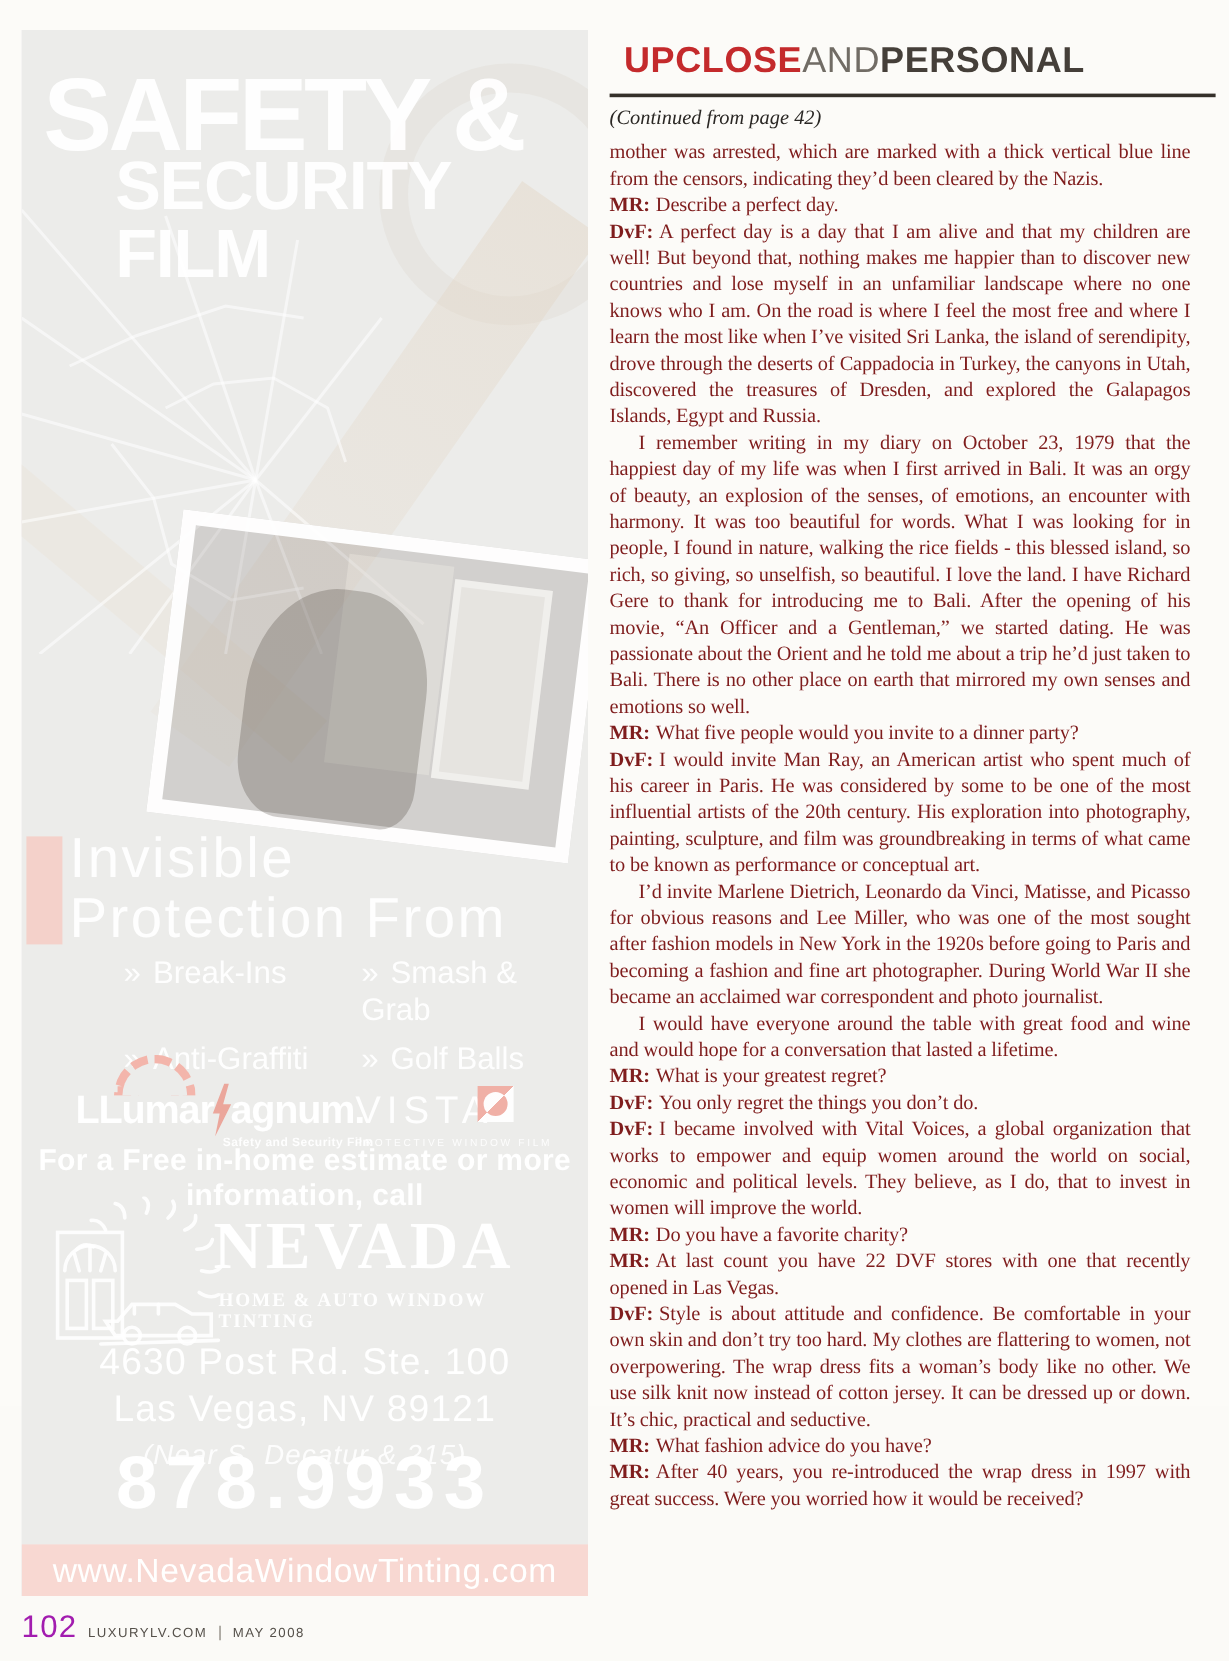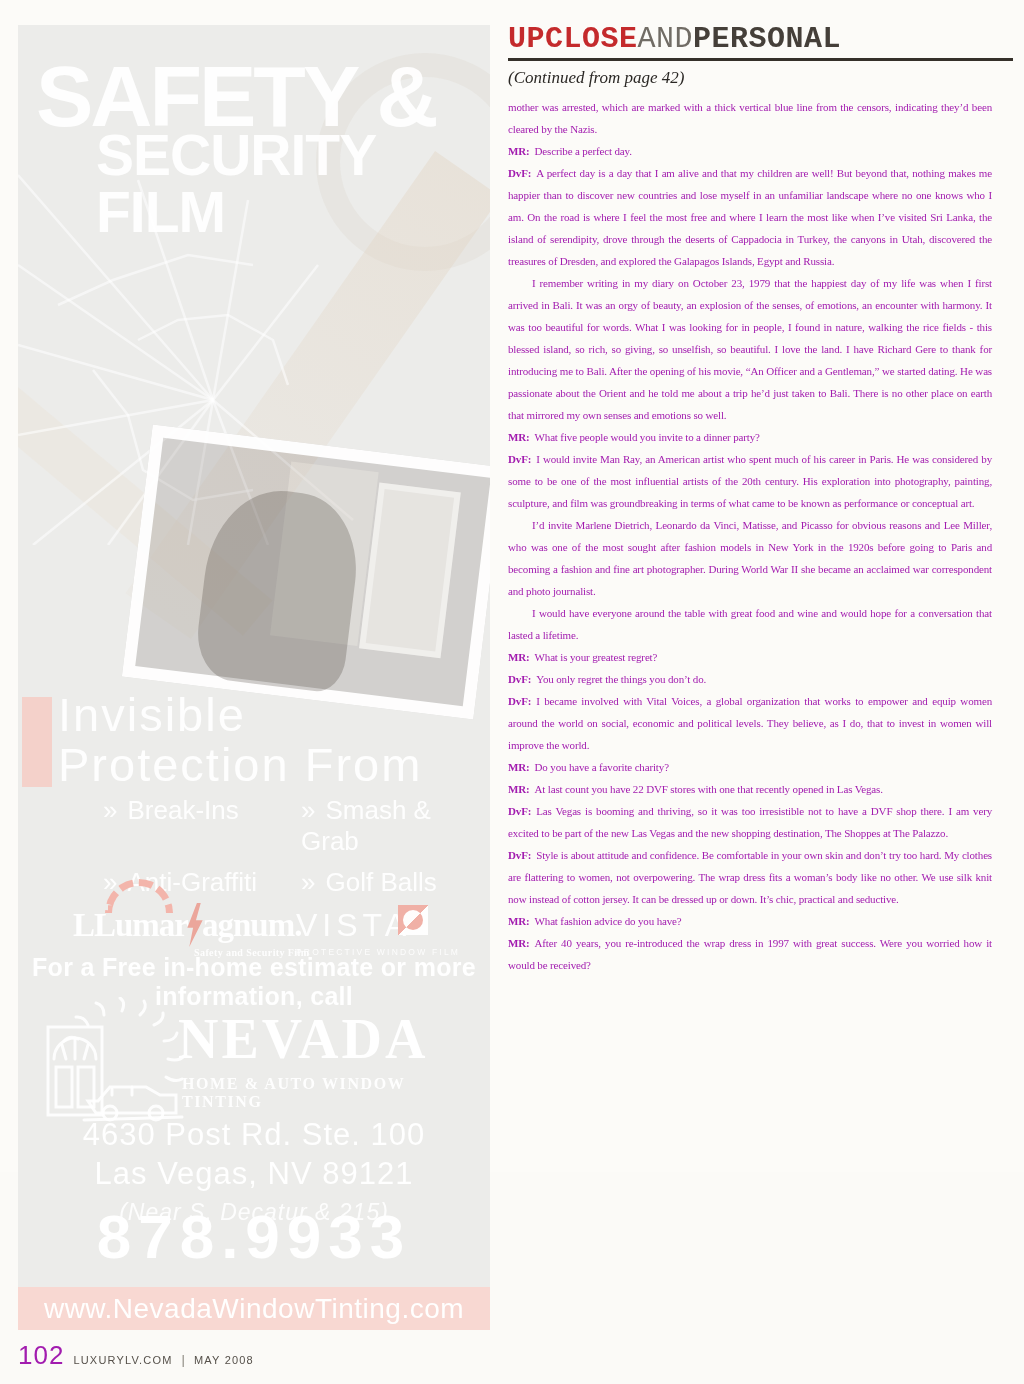--- a/index.html
+++ b/index.html
@@ -16,21 +16,21 @@
   .ad-t2{position:absolute;left:78px;top:102px;font-size:57px;font-weight:800;letter-spacing:-1px;line-height:1;color:rgba(255,255,255,.93);}
   .photo{position:absolute;left:118px;top:420px;width:330px;height:230px;border:12px solid rgba(255,255,255,.96);transform:rotate(7deg);background:rgba(56,42,34,.14);}
   .pane1{position:absolute;right:28px;top:18px;width:70px;height:155px;background:rgba(255,252,246,.45);border:6px solid rgba(255,255,255,.4);}
   .pane2{position:absolute;right:112px;top:8px;width:88px;height:175px;background:rgba(250,244,236,.3);}
   .figure{position:absolute;left:58px;top:38px;width:150px;height:195px;background:rgba(40,30,25,.22);border-radius:48% 42% 18% 26%;}
   .redbar{position:absolute;left:4px;top:672px;width:30px;height:90px;background:#f6cac2;opacity:.8;}
   .hl1{position:absolute;left:40px;top:662px;font-size:47px;font-weight:400;letter-spacing:2px;color:rgba(255,255,255,.93);}
   .hl2{position:absolute;left:40px;top:712px;font-size:47px;font-weight:400;letter-spacing:2px;color:rgba(255,255,255,.93);}
   .bullets{position:absolute;left:85px;top:770px;width:370px;display:grid;grid-template-columns:198px 1fr;row-gap:10px;font-size:26px;color:rgba(255,255,255,.95);}
   .bullet .marker{margin-right:10px;}
-  .llumar{position:absolute;left:55px;top:878px;color:rgba(255,255,255,.96);font-family:Liberation Serif, serif;}
+  .llumar{position:absolute;left:45px;top:878px;color:rgba(255,255,255,.96);}
   .ll-arc{position:absolute;left:32px;top:-24px;width:54px;height:27px;border:7px dashed #f3b5ab;border-bottom:none;border-radius:54px 54px 0 0;}
   .ll-text{display:flex;align-items:center;font-size:33px;font-weight:700;letter-spacing:-1px;}
   .ll-bolt{margin:0 -3px;}
   .ll-tag{position:absolute;right:-8px;bottom:-11px;font-size:10px;font-weight:700;letter-spacing:.4px;color:rgba(255,255,255,.92);white-space:nowrap;}
   .vista{position:absolute;left:278px;top:882px;color:rgba(255,255,255,.94);}
   .vista-name{font-size:32px;font-weight:400;letter-spacing:5px;}
   .vista-tag{display:block;margin-top:3px;font-size:8.5px;letter-spacing:2.2px;color:rgba(255,255,255,.88);}
   .vista-mark{position:absolute;left:380px;top:880px;width:30px;height:30px;background:linear-gradient(135deg,#f0b0a6 50%,rgba(255,255,255,.95) 50%);}
   .vista-mark::after{content:"";position:absolute;left:5px;top:5px;width:20px;height:20px;border-radius:50%;background:linear-gradient(315deg,#f0b0a6 50%,rgba(255,255,255,.97) 50%);}
   .cta{position:absolute;left:8px;top:928px;width:456px;text-align:center;font-size:25px;font-weight:700;letter-spacing:.3px;color:rgba(255,255,255,.97);}
@@ -39,27 +39,27 @@
   .nevada-sub{position:absolute;left:164px;top:1050px;font-family:"Liberation Serif",serif;font-size:16px;font-weight:700;letter-spacing:1.6px;color:rgba(255,255,255,.95);}
   .addr{position:absolute;left:0;top:1092px;width:472px;text-align:center;color:rgba(255,255,255,.96);}
   .addr1,.addr2{font-size:31px;letter-spacing:1px;}
   .addr2{margin-top:3px;}
   .addr-note{margin-top:7px;font-size:23px;font-style:italic;letter-spacing:1px;color:rgba(255,255,255,.9);}
   .phone{position:absolute;left:0;top:1176px;width:472px;text-align:center;font-size:62px;font-weight:800;letter-spacing:7px;color:rgba(255,255,255,.97);}
   .band{position:absolute;left:0;top:1262px;width:472px;height:43px;background:#f8d8d2;text-align:center;line-height:43px;font-size:28px;letter-spacing:.5px;color:rgba(255,255,255,.98);}
 
   
   .article{position:absolute;left:508px;top:24px;width:505px;}
-  .headline h1{margin:0;font-size:30px;letter-spacing:.5px;line-height:1;font-family:Liberation Mono, monospace;}
+  .headline h1{margin:12px;font-size:30px;letter-spacing:.5px;line-height:1;}
   .t1{color:#c42a2c;font-weight:700;}
   .t2{color:#716c65;font-weight:400;}
   .t3{color:#453f39;font-weight:700;}
   .rule{margin-top:4px;width:505px;height:3px;background:#35302a;}
   .continued{margin-top:7px;font-family:"Liberation Serif",serif;font-style:italic;font-size:17px;color:#2a2724;}
-  .body-col{margin-top:8px;width:484px;font-family:"Liberation Serif",serif;font-size:11px;line-height:22px;letter-spacing:-.15px;color:#a21caf;text-align:justify;}
+  .body-col{margin-top:8px;width:484px;font-family:"Liberation Serif",serif;font-size:17px;line-height:22px;letter-spacing:-.15px;color:#7f1d1d;text-align:justify;}
   .para{margin:0;}
   .para.indent{text-indent:24px;}
   .speaker{font-weight:700;margin-right:5px;}
 
   
   .footer{position:absolute;left:18px;top:1340px;display:flex;align-items:baseline;gap:9px;}
   .pgnum{font-size:26px;letter-spacing:1px;color:#a21caf;}
   .site,.issue{font-size:11px;letter-spacing:1.2px;color:#55504a;}
   .fdiv{font-size:13px;color:#8a857d;}
 
@@ -189,21 +189,20 @@
       <p class="para indent"><span>I remember writing in my diary on October 23, 1979 that the happiest day of my life was when I first arrived in Bali. It was an orgy of beauty, an explosion of the senses, of emotions, an encounter with harmony. It was too beautiful for words. What I was looking for in people, I found in nature, walking the rice fields - this blessed island, so rich, so giving, so unselfish, so beautiful. I love the land. I have Richard Gere to thank for introducing me to Bali. After the opening of his movie, “An Officer and a Gentleman,” we started dating. He was passionate about the Orient and he told me about a trip he’d just taken to Bali. There is no other place on earth that mirrored my own senses and emotions so well.</span></p>
       <p class="para"><span class="speaker">MR:</span><span>What five people would you invite to a dinner party?</span></p>
       <p class="para"><span class="speaker">DvF:</span><span>I would invite Man Ray, an American artist who spent much of his career in Paris. He was considered by some to be one of the most influential artists of the 20th century. His exploration into photography, painting, sculpture, and film was groundbreaking in terms of what came to be known as performance or conceptual art.</span></p>
       <p class="para indent"><span>I’d invite Marlene Dietrich, Leonardo da Vinci, Matisse, and Picasso for obvious reasons and Lee Miller, who was one of the most sought after fashion models in New York in the 1920s before going to Paris and becoming a fashion and fine art photographer. During World War II she became an acclaimed war correspondent and photo journalist.</span></p>
       <p class="para indent"><span>I would have everyone around the table with great food and wine and would hope for a conversation that lasted a lifetime.</span></p>
       <p class="para"><span class="speaker">MR:</span><span>What is your greatest regret?</span></p>
       <p class="para"><span class="speaker">DvF:</span><span>You only regret the things you don’t do.</span></p>
       <p class="para"><span class="speaker">DvF:</span><span>I became involved with Vital Voices, a global organization that works to empower and equip women around the world on social, economic and political levels. They believe, as I do, that to invest in women will improve the world.</span></p>
       <p class="para"><span class="speaker">MR:</span><span>Do you have a favorite charity?</span></p>
       <p class="para"><span class="speaker">MR:</span><span>At last count you have 22 DVF stores with one that recently opened in Las Vegas.</span></p>
-      <p class="para"><span class="speaker">DvF:</span><span>Las Vegas is booming and thriving, so it was too irresistible not to have a DVF shop there. I am very excited to be part of the new Las Vegas and the new shopping destination, The Shoppes at The Palazzo.</span></p>
       <p class="para"><span class="speaker">DvF:</span><span>Style is about attitude and confidence. Be comfortable in your own skin and don’t try too hard. My clothes are flattering to women, not overpowering. The wrap dress fits a woman’s body like no other. We use silk knit now instead of cotton jersey. It can be dressed up or down. It’s chic, practical and seductive.</span></p>
       <p class="para"><span class="speaker">MR:</span><span>What fashion advice do you have?</span></p>
       <p class="para"><span class="speaker">MR:</span><span>After 40 years, you re-introduced the wrap dress in 1997 with great success. Were you worried how it would be received?</span></p>
     </div>
   </main>
 
   <footer class="footer">
     <span class="pgnum">102</span>
     <span class="site">LUXURYLV.COM</span>
     <span class="fdiv">|</span>

